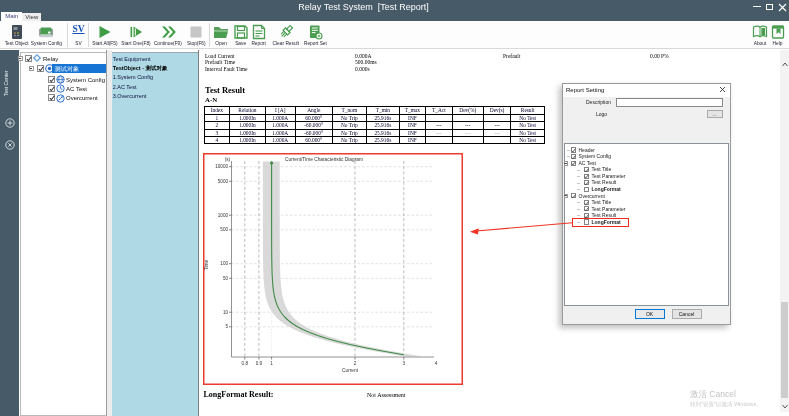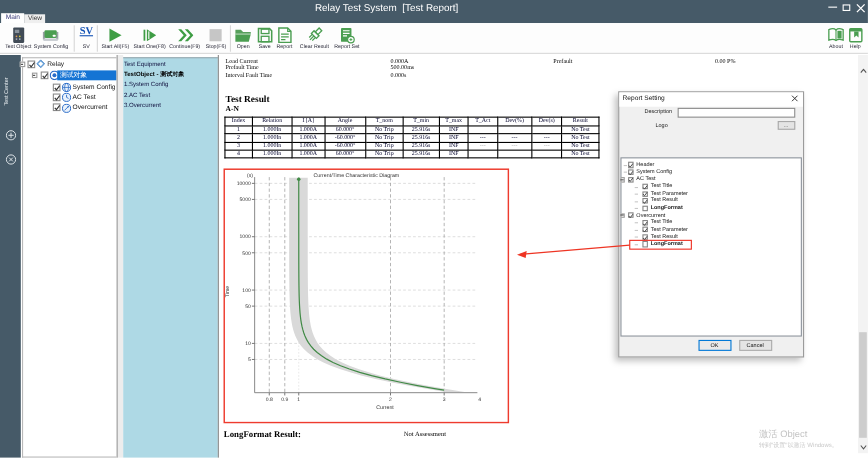--- a/index.html
+++ b/index.html
@@ -1,20 +1,20 @@
 <!DOCTYPE html>
 <html><head><meta charset="utf-8"><style>
 *{margin:0;padding:0;box-sizing:border-box;}
 html,body{width:789px;height:416px;overflow:hidden;font-family:"Liberation Sans",sans-serif;background:#fff;}
 td{border:0.85px solid #000;height:6.45px;padding:0;line-height:6.4px;overflow:hidden;}
 .ser{font-family:"Liberation Serif",serif;position:absolute;color:#000;}
 </style></head><body>
 
 <div style="position:absolute;left:0;top:0;width:789px;height:21.3px;background:#465a68;"></div>
-<div style="position:absolute;left:0;top:2px;width:703px;text-align:center;font-size:9px;color:#fff;">Relay Test System&nbsp; [Test Report]</div>
+<div style="position:absolute;left:12px;top:2px;width:703px;text-align:center;font-size:9px;color:#fff;">Relay Test System&nbsp; [Test Report]</div>
 <div style="position:absolute;left:753px;top:6.2px;width:8px;height:1.2px;background:#fff;"></div>
 <div style="position:absolute;left:766px;top:3.5px;width:7px;height:6.5px;border:1.2px solid #fff;"></div>
 <svg style="position:absolute;left:777.5px;top:3px;" width="9" height="9" viewBox="0 0 9 9">
     <path d="M1,1 L8,8 M8,1 L1,8" stroke="#fff" stroke-width="1.2"></path>
   </svg>
 
 <div style="position:absolute;left:1px;top:11.5px;width:21.3px;height:10px;background:#fff;"></div>
 <div style="position:absolute;left:1px;top:13px;width:21.3px;text-align:center;font-size:6px;color:#3a3a7a;">Main</div>
 <div style="position:absolute;left:22.3px;top:13px;width:19px;height:8.5px;background:#efefef;"></div>
 <div style="position:absolute;left:22.3px;top:14px;width:19px;text-align:center;font-size:6px;color:#333;">View</div>
@@ -329,21 +329,21 @@
     <text x="55.9" y="211.5" text-anchor="middle" font-size="4.6" fill="#333">0.9</text>
     <text x="68.6" y="211.5" text-anchor="middle" font-size="4.6" fill="#333">1</text>
     <text x="152.0" y="211.5" text-anchor="middle" font-size="4.6" fill="#333">2</text>
     <text x="200.8" y="211.5" text-anchor="middle" font-size="4.6" fill="#333">3</text>
     <text x="233" y="211.5" text-anchor="middle" font-size="4.6" fill="#333">4</text>
 <text x="5" y="112" font-size="4.8" fill="#333" transform="rotate(-90 5 112)" text-anchor="middle">Time</text>
 <text x="147" y="218.5" text-anchor="middle" font-size="4.8" fill="#333">Current</text>
 </svg>
 <div class="ser" style="left:203.5px;top:389.5px;font-size:8px;line-height:9px;font-weight:bold;">LongFormat Result:</div>
 <div class="ser" style="left:367px;top:390.5px;font-size:6px;line-height:8px;">Not Assessment</div>
-<div style="position:absolute;left:690px;top:388.5px;font-size:8.5px;color:#c3c3c3;">激活 Object</div>
+<div style="position:absolute;left:690px;top:388.5px;font-size:8.5px;color:#c3c3c3;">激活 Cancel</div>
 <div style="position:absolute;left:690px;top:401px;font-size:5.5px;color:#c9c9c9;">转到"设置"以激活 Windows。</div>
 
 <div style="position:absolute;left:780px;top:49.5px;width:9px;height:362px;background:#f3f3f3;"></div>
 <svg style="position:absolute;left:781.5px;top:61.5px;" width="6" height="5" viewBox="0 0 6 5">
     <path d="M0.5,4 L3,1 L5.5,4" fill="none" stroke="#555" stroke-width="1"></path>
   </svg>
 <div style="position:absolute;left:781px;top:302px;width:7px;height:96px;background:#cdcdcd;"></div>
 <svg style="position:absolute;left:781.5px;top:403.5px;" width="6" height="5" viewBox="0 0 6 5">
     <path d="M0.5,1 L3,4 L5.5,1" fill="none" stroke="#555" stroke-width="1"></path>
   </svg>

